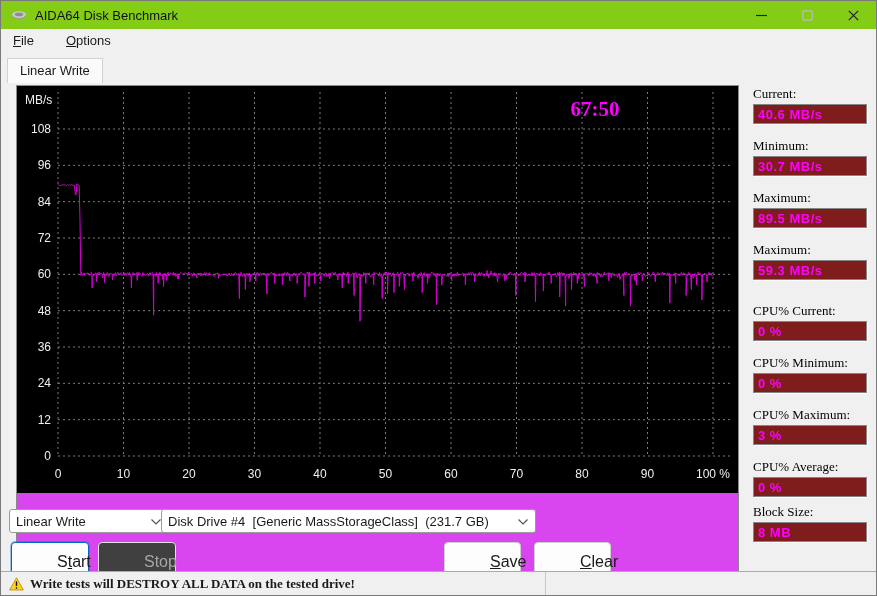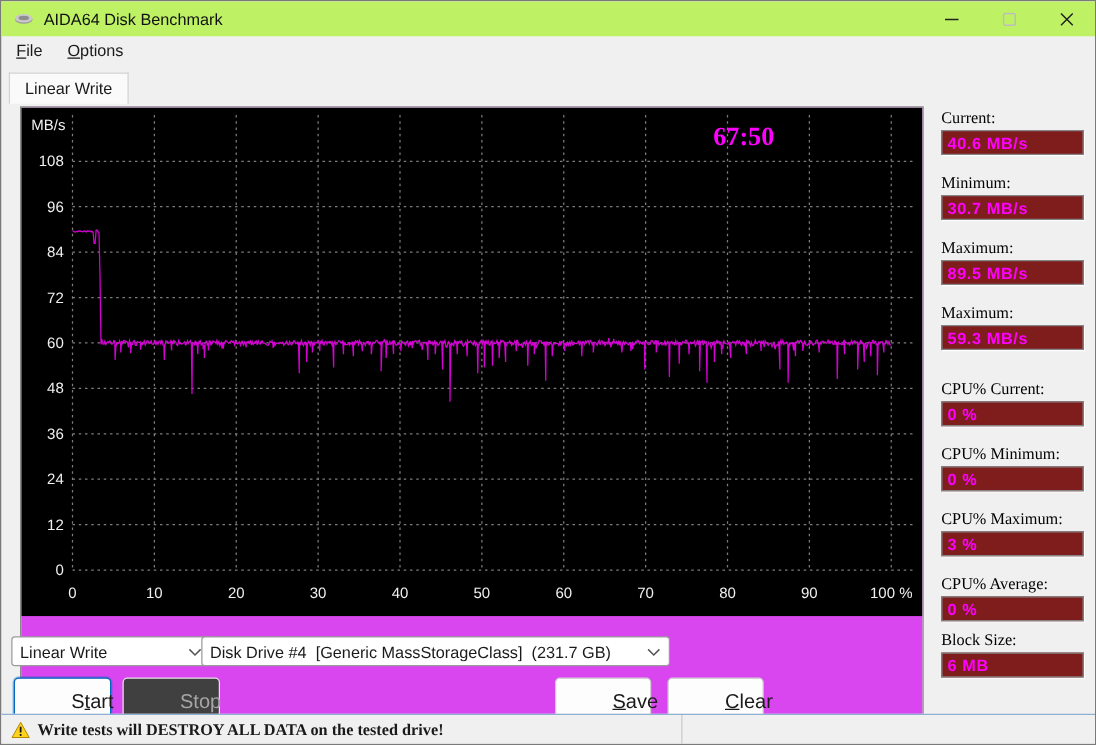--- a/index.html
+++ b/index.html
@@ -7,28 +7,28 @@
   body {
     font-family:"Liberation Sans", sans-serif;
     font-size:13px; color:#1a1a1a;
     background:#f0f0f0;
     position:relative; overflow:hidden;
     border:1px solid #7a7a7a;
   }
   u { text-decoration:underline; }
 
   
-  .titlebar { height:28px; display:flex; align-items:center; background:#bef264; }
+  .titlebar { height:28px; display:flex; align-items:center; background:#84cc16; }
   .titlebar .app-icon { margin:0 8px 0 10px; display:flex; }
   .titlebar .title { flex:1; font-size:13px; color:#111; }
   .winbtns { display:flex; height:28px; }
   .winbtn { width:46px; height:28px; display:flex; align-items:center; justify-content:center; }
 
   
-  .menubar { display:flex; gap:4px; padding:2px 4px 3px 4px; }
+  .menubar { display:flex; gap:16px; padding:2px 4px 3px 4px; }
   .menu-item { padding:2px 8px; }
 
   
   .tabstrip { position:absolute; left:6px; top:57px; display:flex; }
   .tab { padding:4px 12px 5px 12px; background:#fafafa;
          border:1px solid #d2d2d2; border-bottom:none; }
 
   
   .chart-wrap { position:absolute; left:16px; top:85px; width:721px; height:489px;
                 outline:1px solid #8a8a8a; box-shadow:1px 1px 0 #ffffff; background:#d946ef; }
@@ -192,21 +192,21 @@
   <div class="stat-label">CPU% Maximum:</div>
   <div class="stat-box">
       <span class="stat-value">3 %</span>
     </div>
   <div class="stat-label">CPU% Average:</div>
   <div class="stat-box">
       <span class="stat-value">0 %</span>
     </div>
   <div class="stat-label gap-small">Block Size:</div>
   <div class="stat-box">
-      <span class="stat-value">6 MB</span>
+      <span class="stat-value">8 MB</span>
     </div>
 </div>
 
 <div class="combo combo-test">
   <span class="combo-value">Linear Write</span>
   <span>
     <svg width="12" height="8" viewBox="0 0 12 8">
         <path d="M1.5 1.5 L6 6 L10.5 1.5" fill="none" stroke="#555" stroke-width="1.2"></path>
       </svg>
   </span>

